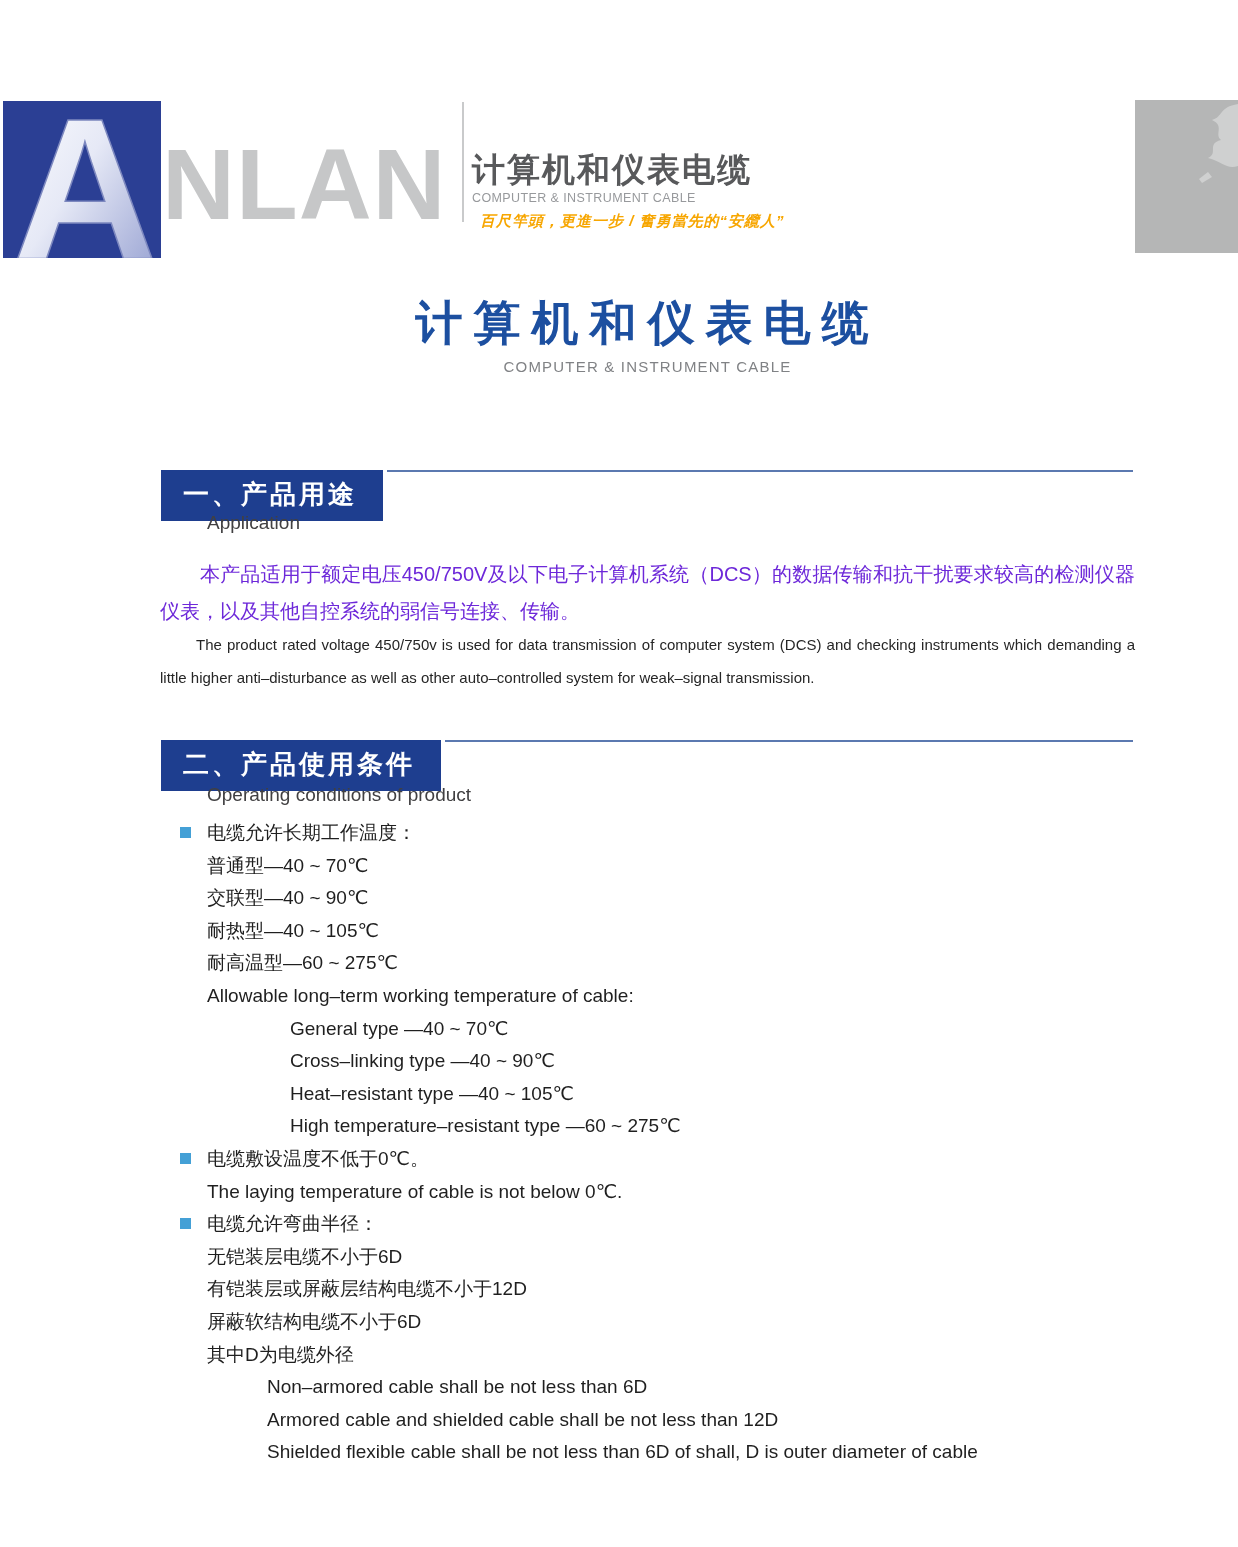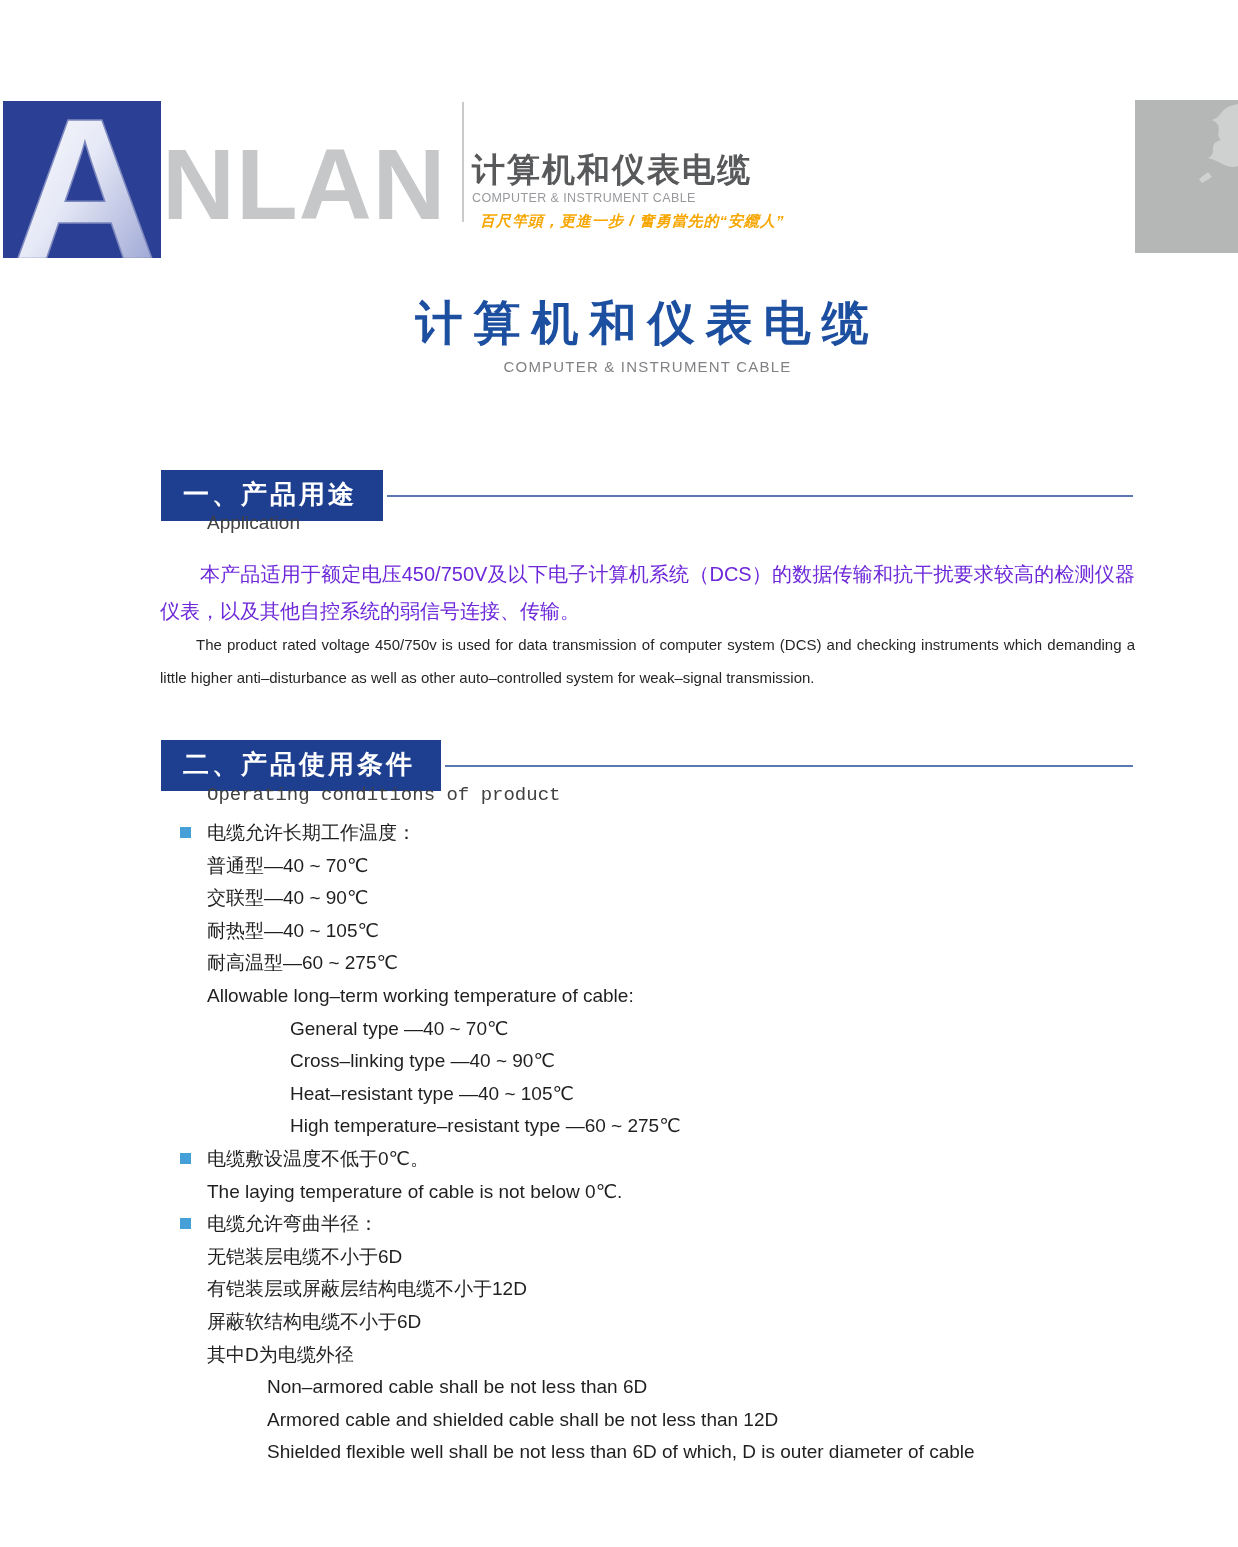--- a/index.html
+++ b/index.html
@@ -36,32 +36,32 @@
   .main-title{
     position:absolute;left:160px;top:297px;width:975px;
     text-align:center;font-size:47px;line-height:52px;font-weight:bold;
     color:#1c4fa0;letter-spacing:11px;
   }
   .main-sub{
     position:absolute;left:160px;top:358px;width:975px;
     text-align:center;font-size:15px;color:#808285;letter-spacing:1.2px;
   }
   
-  .sec-head{position:absolute;left:161px;width:972px;display:flex;align-items:center;}
+  .sec-head{position:absolute;left:161px;width:972px;display:flex;align-items:flex-start;}
   .sec-head.s1{top:470px;}
   .sec-head.s2{top:740px;}
   .sec-box{
     background:#1e3e8f;color:#ffffff;
     font-size:26px;font-weight:bold;letter-spacing:3px;
     padding:7px 26px 9px 22px;white-space:nowrap;
   }
   .sec-line{flex:1;height:2px;background:#5b79b0;margin-left:4px;}
   .sub-label{position:absolute;left:207px;font-size:19px;color:#414042;}
   .app-label{top:512px;}
-  .op-label{top:784px;font-family:Liberation Mono, monospace;}
+  .op-label{top:784px;}
   
   .para{position:absolute;left:160px;width:975px;text-align:justify;}
   .para-zh{top:556px;font-size:20px;line-height:36.5px;text-indent:40px;color:#6d28d9;}
   .para-en{top:628px;font-size:15px;line-height:33px;text-indent:36px;color:#262626;}
   
   .cond-list{position:absolute;left:160px;top:817px;width:975px;}
   .cond-line{position:relative;line-height:32.6px;font-size:19px;color:#1f1f1f;}
   .cond-line.ind0{padding-left:47px;}
   .cond-line.ind1{padding-left:130px;}
   .cond-line.ind2{padding-left:107px;}
@@ -130,16 +130,16 @@
       <div class="cond-line ind1"><span>High temperature–resistant type —60 ~ 275℃</span></div>
       <div class="cond-line ind0"><span class="sq-bullet"></span><span>电缆敷设温度不低于0℃。</span></div>
       <div class="cond-line ind0"><span>The laying temperature of cable is not below 0℃.</span></div>
       <div class="cond-line ind0"><span class="sq-bullet"></span><span>电缆允许弯曲半径：</span></div>
       <div class="cond-line ind0"><span>无铠装层电缆不小于6D</span></div>
       <div class="cond-line ind0"><span>有铠装层或屏蔽层结构电缆不小于12D</span></div>
       <div class="cond-line ind0"><span>屏蔽软结构电缆不小于6D</span></div>
       <div class="cond-line ind0"><span>其中D为电缆外径</span></div>
       <div class="cond-line ind2"><span>Non–armored cable shall be not less than 6D</span></div>
       <div class="cond-line ind2"><span>Armored cable and shielded cable shall be not less than 12D</span></div>
-      <div class="cond-line ind2"><span>Shielded flexible well shall be not less than 6D of which, D is outer diameter of cable</span></div>
+      <div class="cond-line ind2"><span>Shielded flexible cable shall be not less than 6D of shall, D is outer diameter of cable</span></div>
     </div>
 
 </div>
 
 </body></html>

